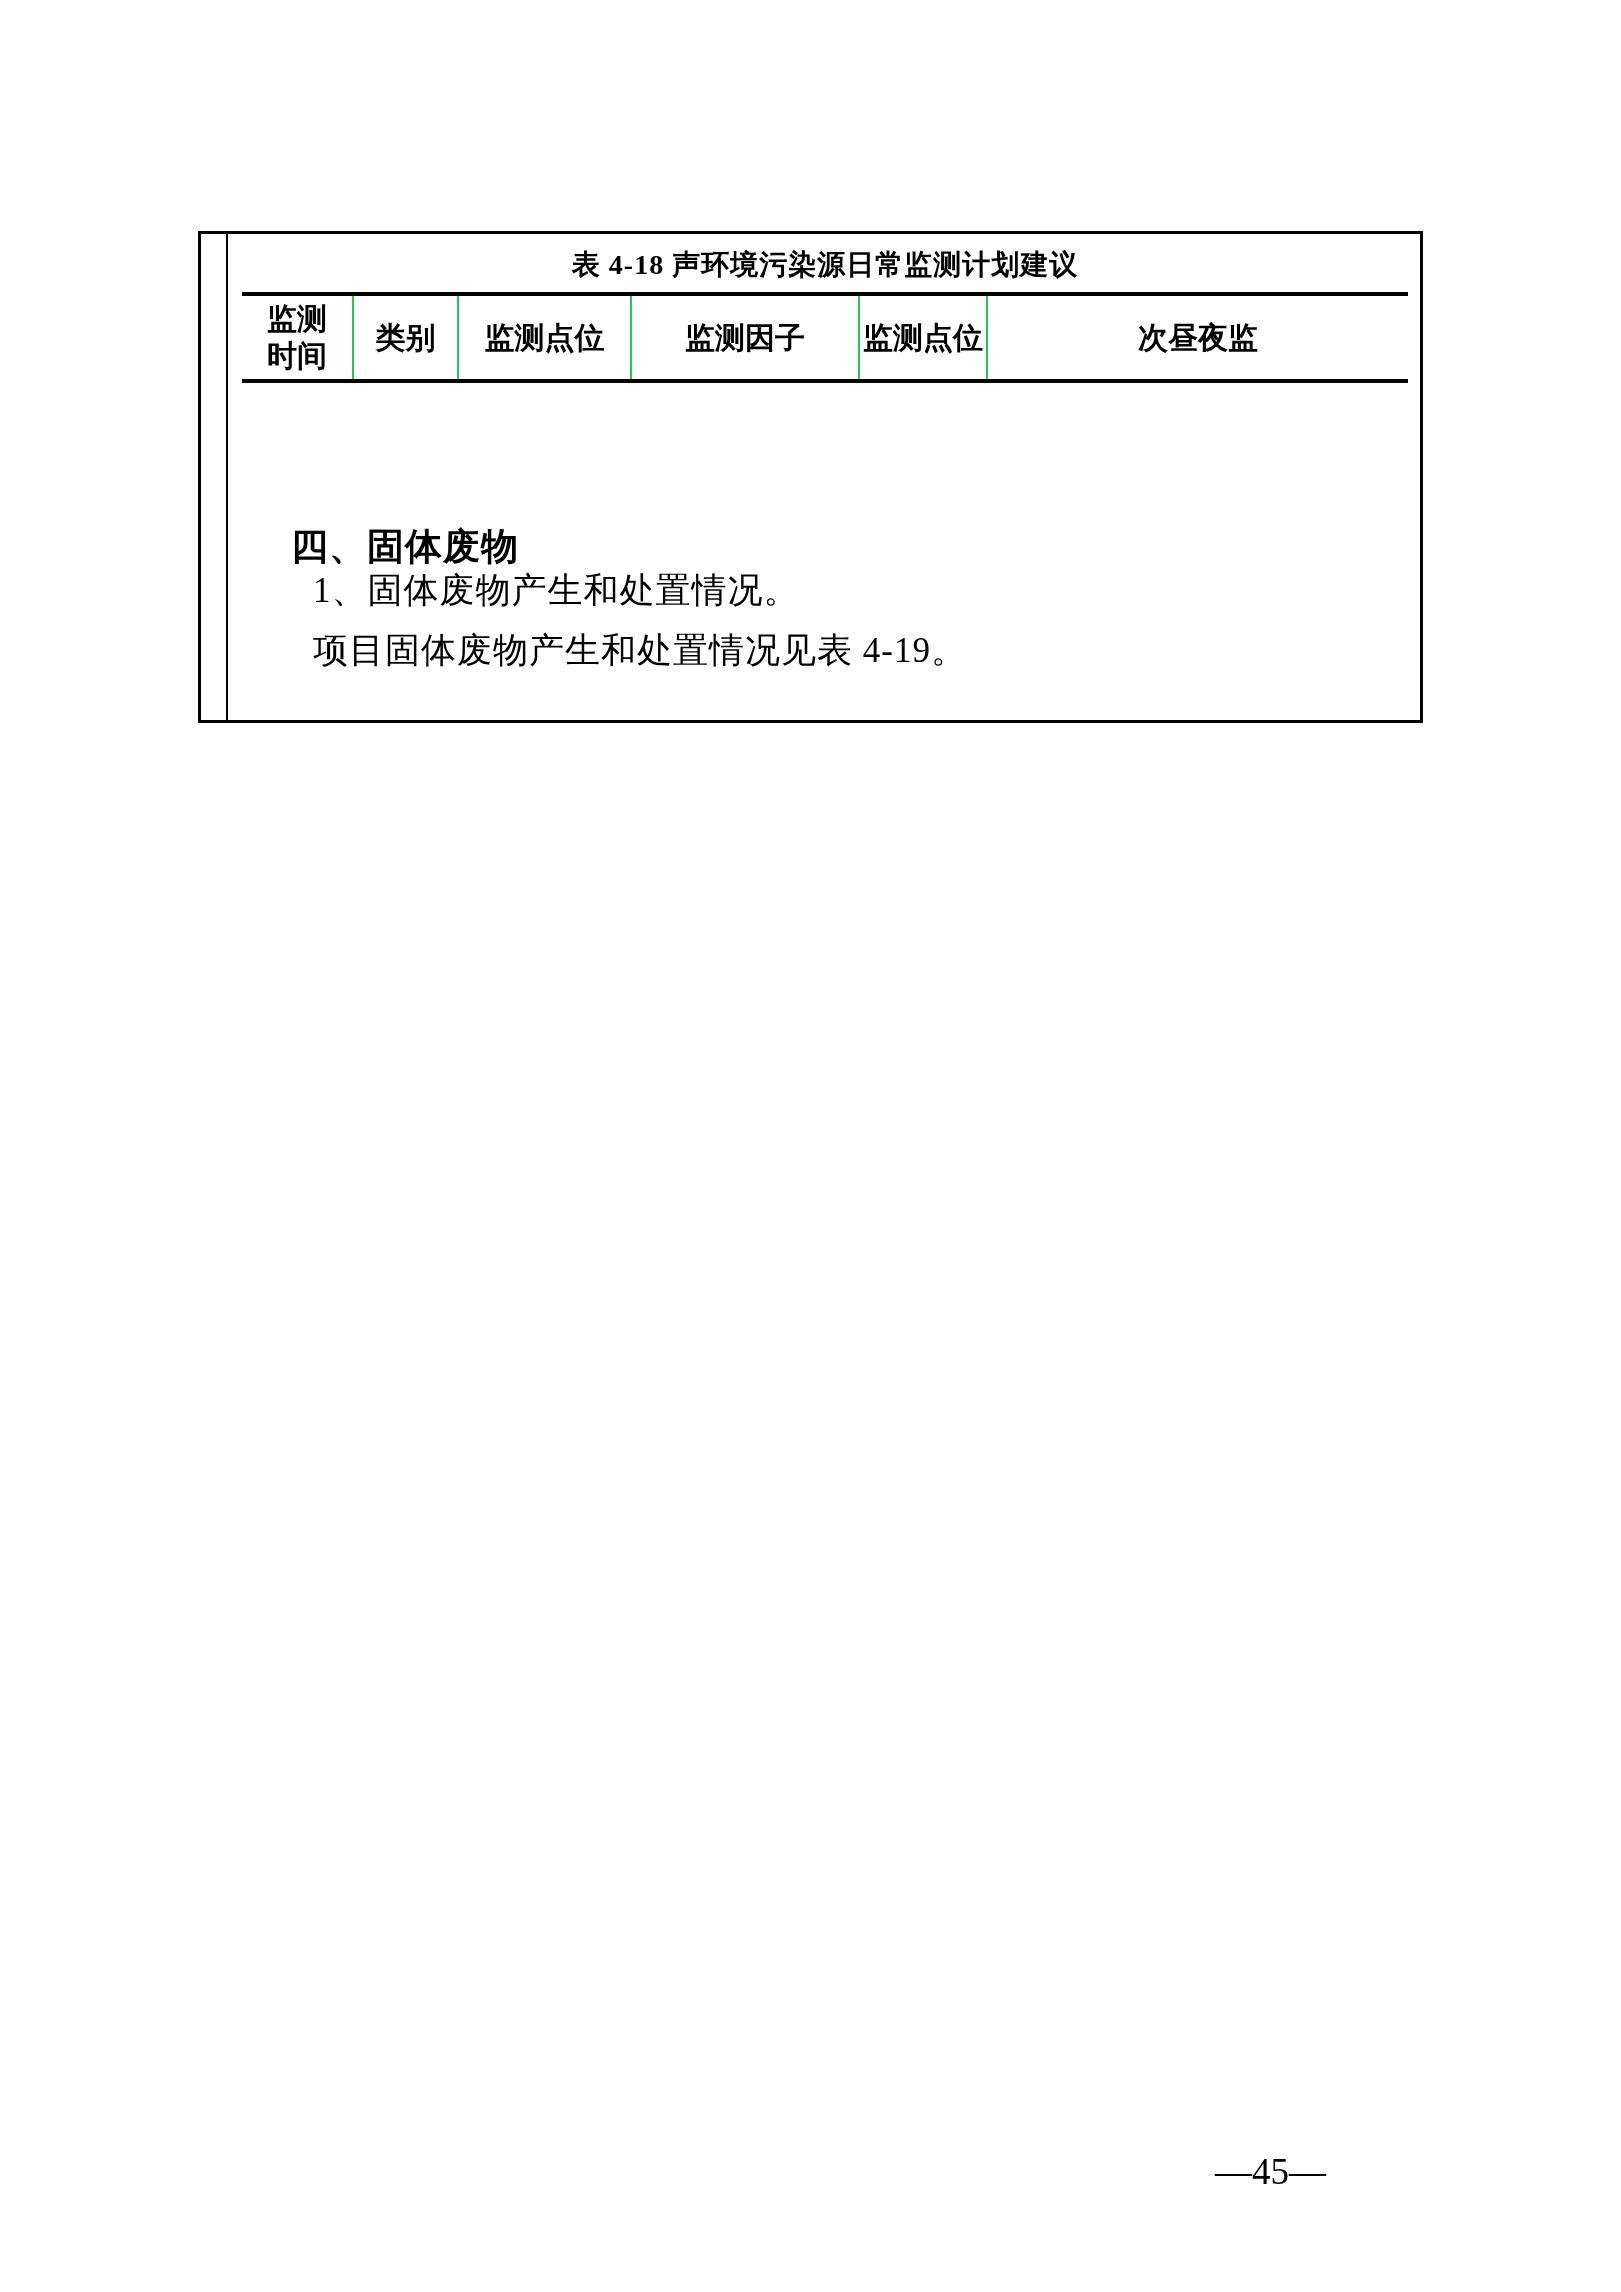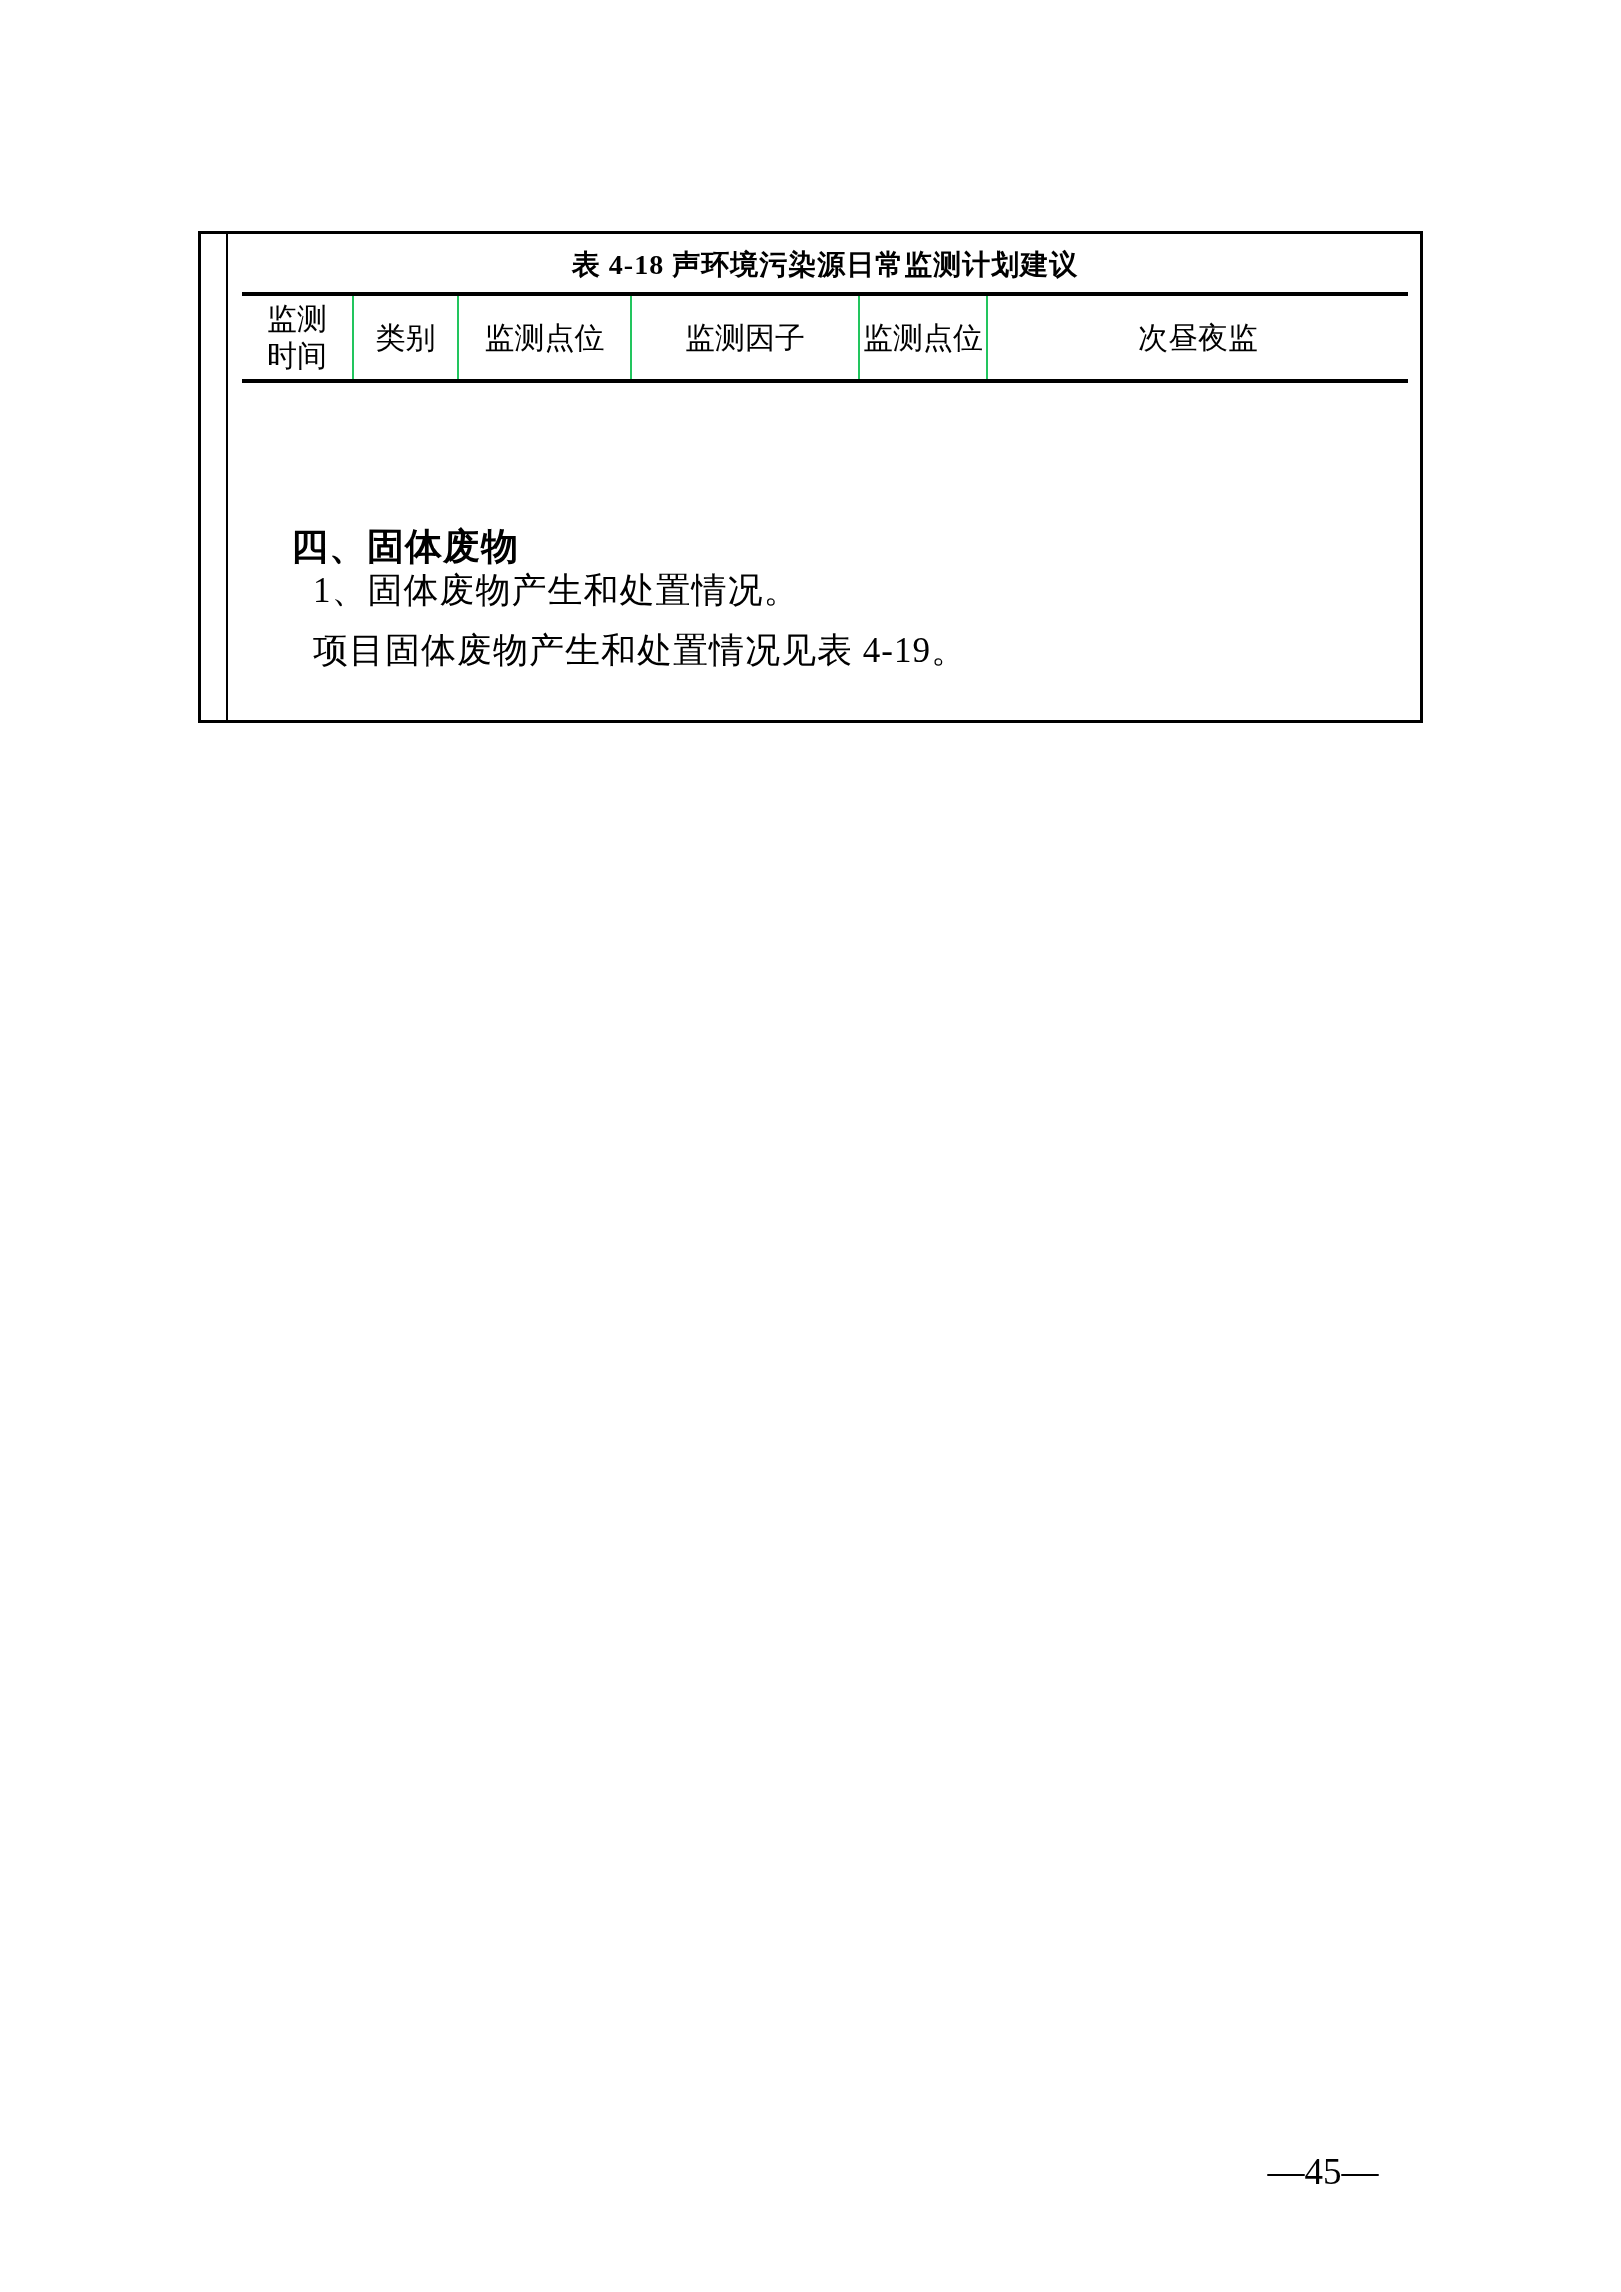--- a/index.html
+++ b/index.html
@@ -49,21 +49,21 @@
     border-left: 2px solid #22c55e;
     vertical-align: middle;
     text-align: center;
     white-space: pre-line;
     line-height: 1.25;
     padding: 3.9px 2px;
     box-sizing: border-box;
     overflow: hidden;
   }
   table.monitor td:first-child { border-left: none; }
-  table.monitor tr.header-row { height: 76px; }
+  table.monitor tr.header-row { height: 76px; font-weight: bold; }
   table.monitor tr.header-row td { border-bottom: 2.9px solid #000; }
   table.monitor tr.data-row { height: 115px; }
   .sec-heading {
     position: absolute;
     left: 243px; top: 522px;
     font-size: 37px;
     font-weight: bold;
     letter-spacing: 1px;
     margin-left: 48px;
   }
@@ -78,21 +78,21 @@
     position: absolute;
     left: 313px; top: 627px;
     font-size: 35px;
     letter-spacing: 1px;
     text-align: center;
   }
   .page-number {
     position: absolute;
     left: 1215px; top: 2150px;
     width: 216px;
-    text-align: center;
+    text-align: left;
     font-size: 37px;
   }
 </style>
 </head>
 <body>
 
 <div class="page">
 
   <div class="frame"></div>
   <div class="frame-inner-line"></div>

